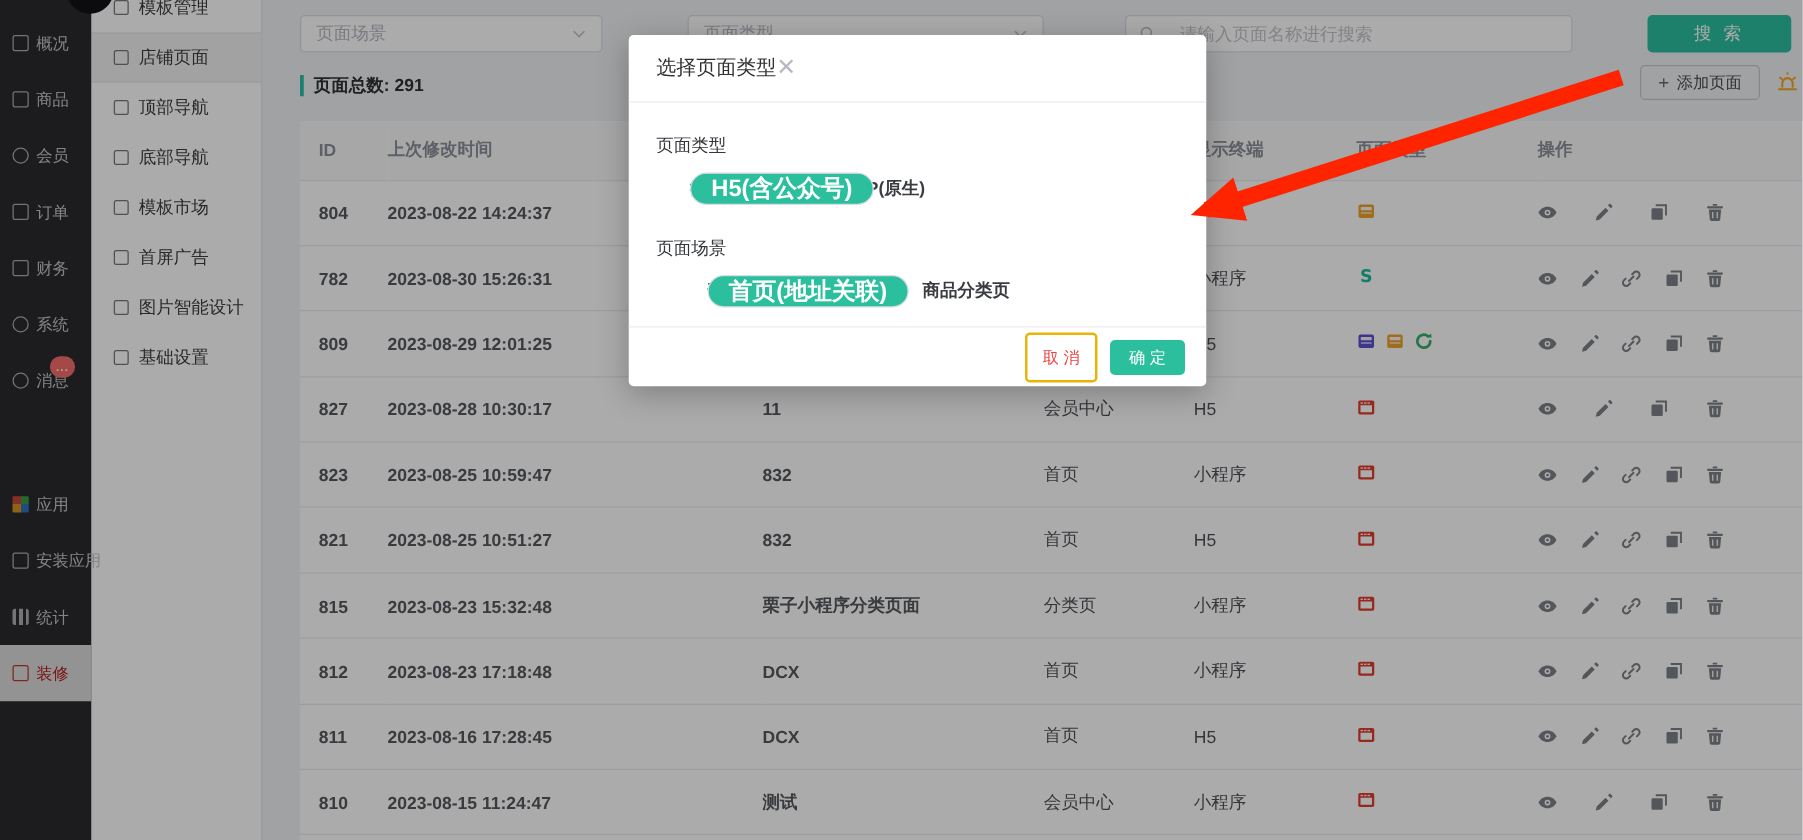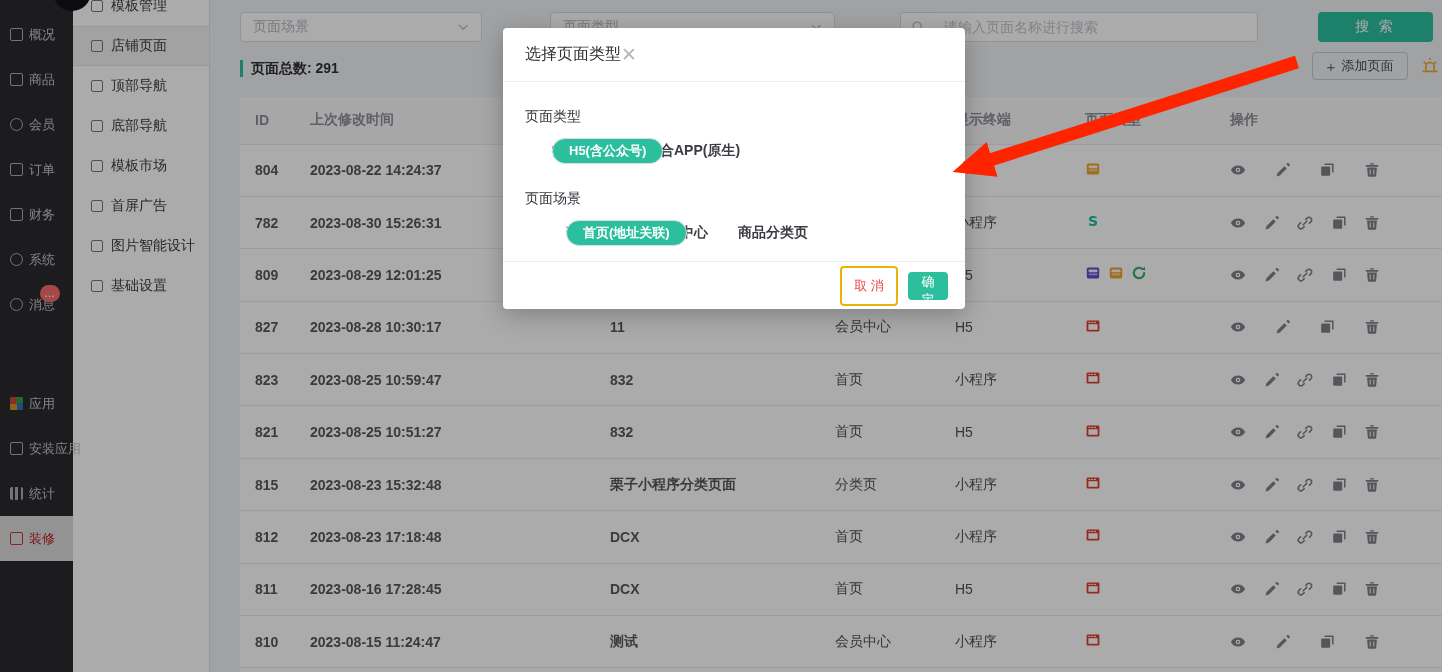--- a/index.html
+++ b/index.html
@@ -77,26 +77,26 @@
   .m-head{height:53px;border-bottom:1px solid #ececec;display:flex;align-items:center;
           justify-content:flex-start;padding:0 22px}
   .m-title{font-size:16px;color:#303133}
   .m-close{color:#b6b9c0;font-size:19px;cursor:pointer;line-height:1;font-family:"DejaVu Sans",sans-serif}
   .m-label{margin:27px 0 0 22px;font-size:14px;color:#35373c;line-height:15px}
   .m-row{display:flex;align-items:center;margin-top:14px;height:26px}
   .m-row.row-type{margin-left:49px;gap:24px}
   .m-row.row-scene{margin-left:63px;gap:30px}
   .m-opt{font-size:14px;color:#3a3c42;cursor:pointer;font-weight:600;white-space:nowrap}
   .m-opt.sel{background:var(--green);color:#fff;border-radius:14px;padding:0 16px;height:26px;
-             display:flex;align-items:center;font-size:13px;font-weight:bold}
+             display:flex;align-items:center;font-size:19px;font-weight:bold}
   .m-footer{position:absolute;left:0;right:0;bottom:0;height:48px;border-top:1px solid #ececec;
             display:flex;align-items:center;justify-content:flex-end;gap:10px;padding-right:17px;box-sizing:border-box}
   .btn-cancel{width:58px;height:40px;background:#fff;border:2px solid #eab308;border-radius:4px;
               color:#ef4444;font-size:13px;cursor:pointer;font-family:inherit}
-  .btn-ok{width:40px;height:28px;background:var(--green);border:none;border-radius:4px;color:#fff;
+  .btn-ok{width:60px;height:28px;background:var(--green);border:none;border-radius:4px;color:#fff;
           font-size:13px;cursor:pointer;font-family:inherit}
 
   .arrow-svg{position:absolute;left:0;top:0;z-index:30;pointer-events:none}
 </style>
 </head>
 <body>
 
 <aside class="nav1">
   <ul id="nav1-g1">
       <li class="n1-item">

